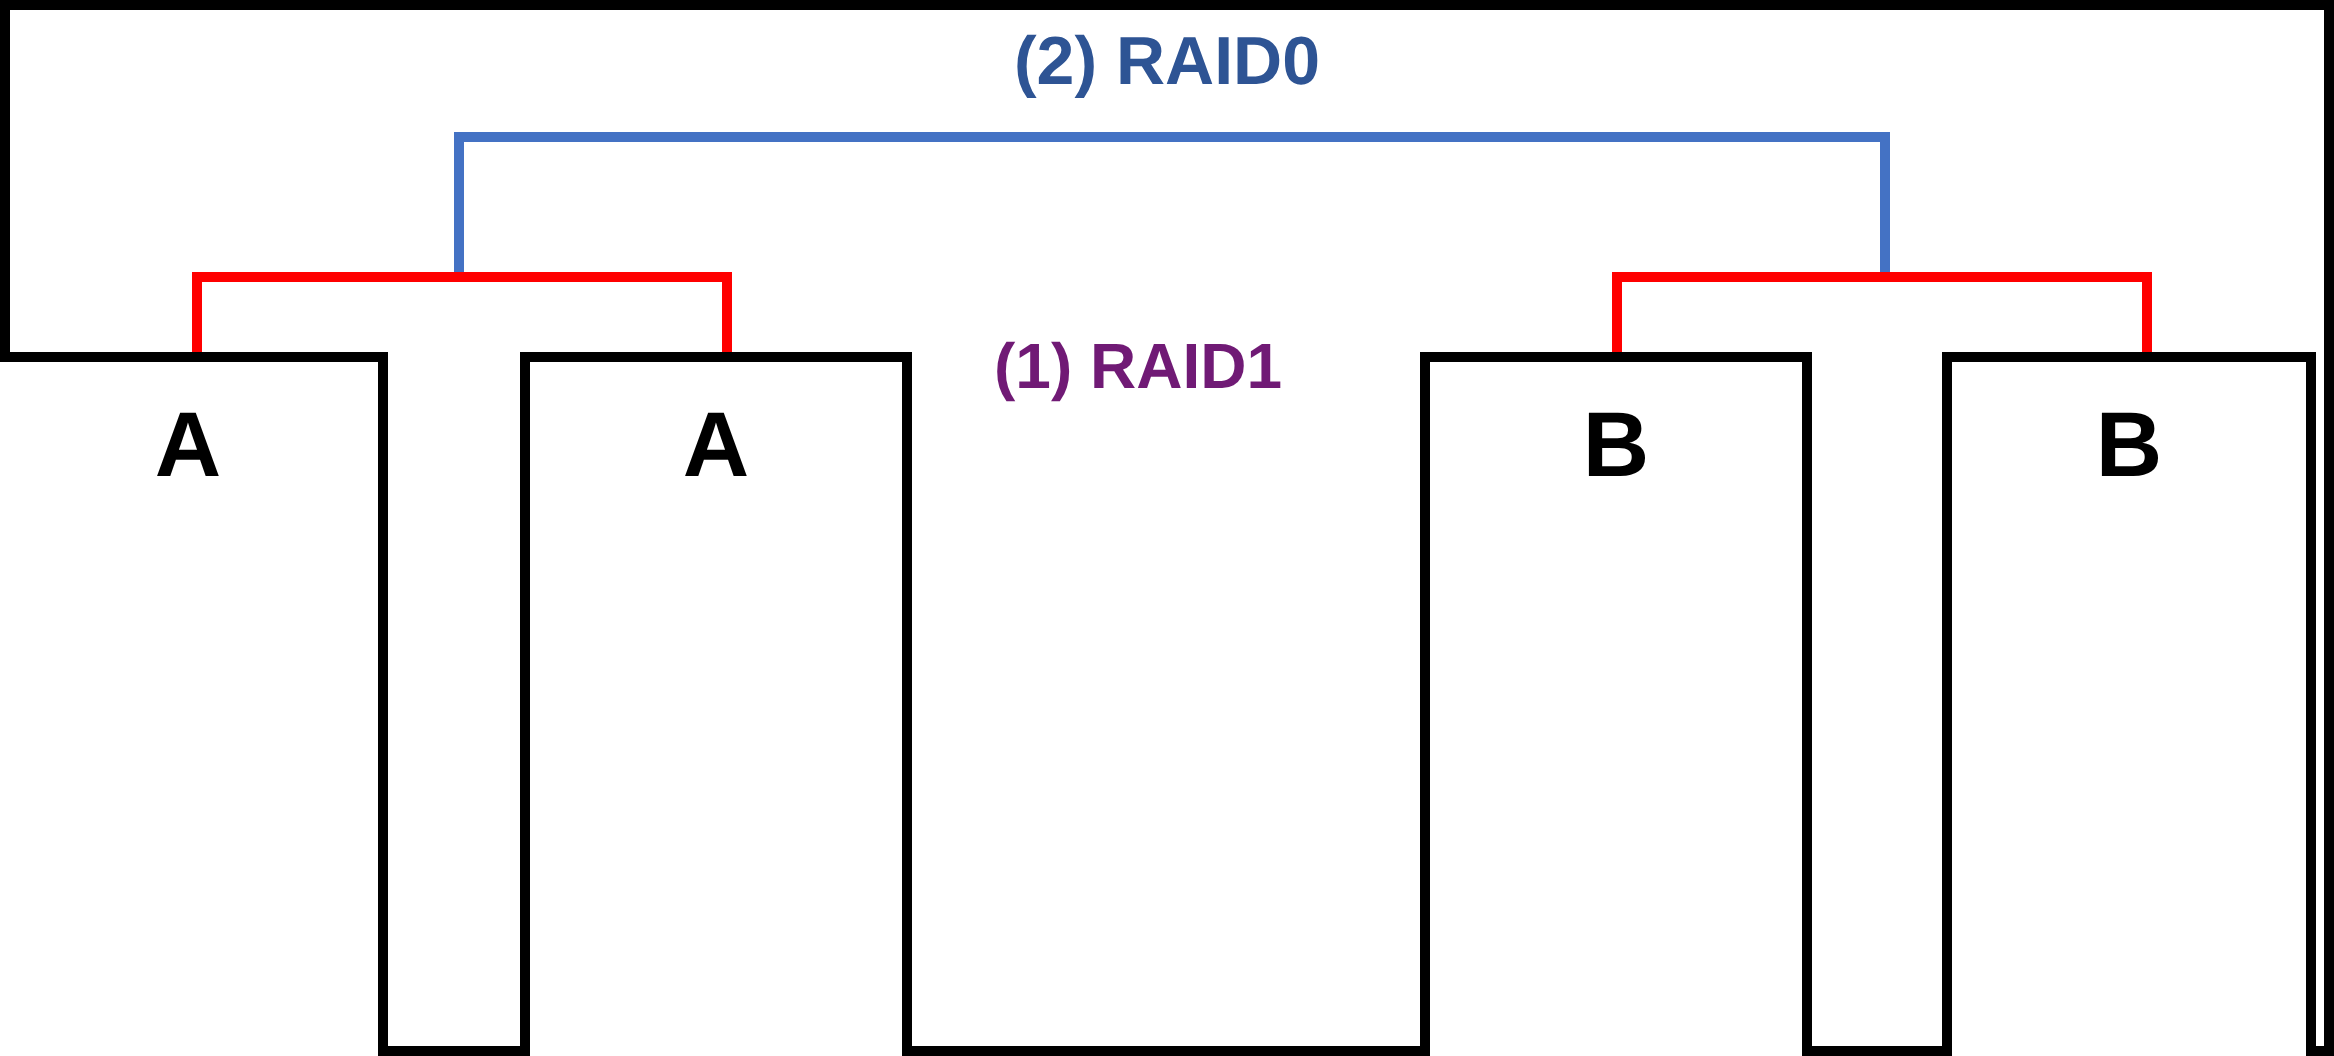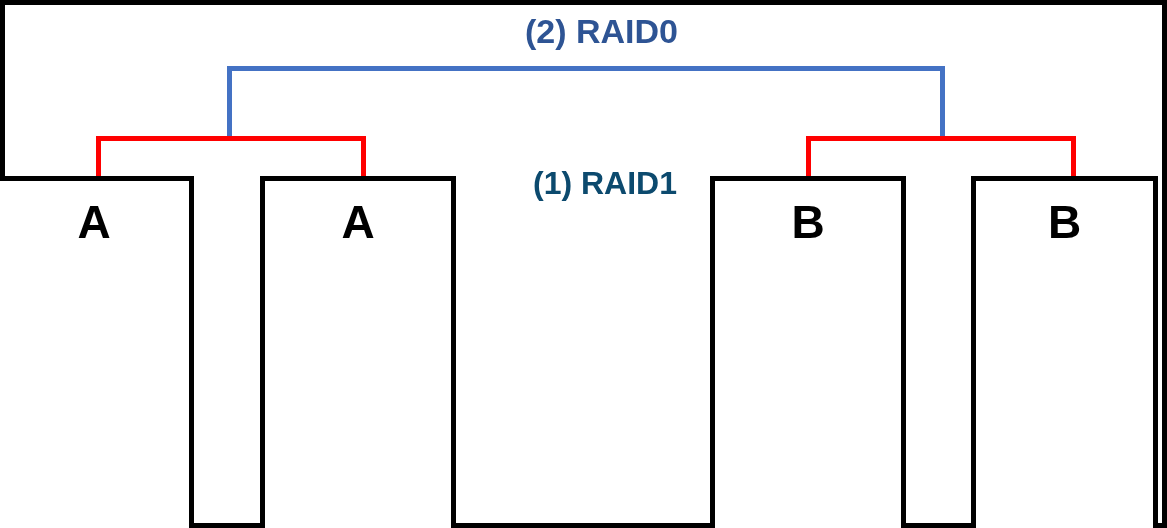--- a/index.html
+++ b/index.html
@@ -55,32 +55,31 @@
   }
   .red { background: #FF0000; }
   .blue { background: #4472C4; }
 
   
   .label-text {
     position: absolute;
     font-weight: bold;
     white-space: nowrap;
     line-height: 1;
-    margin-left: 36px;
   }
   #raid0-label {
     color: #2E5494;
     font-size: 34px;
     left: 0;
     right: 0;
     top: 14px;
     text-align: center;
   }
   #raid1-label {
-    color: #0c4a6e;
+    color: #701a75;
     font-size: 32px;
     left: 497px;
     top: 167px;
   }
 </style>
 </head>
 <body>
 
 <div id="diagram-root">
 

